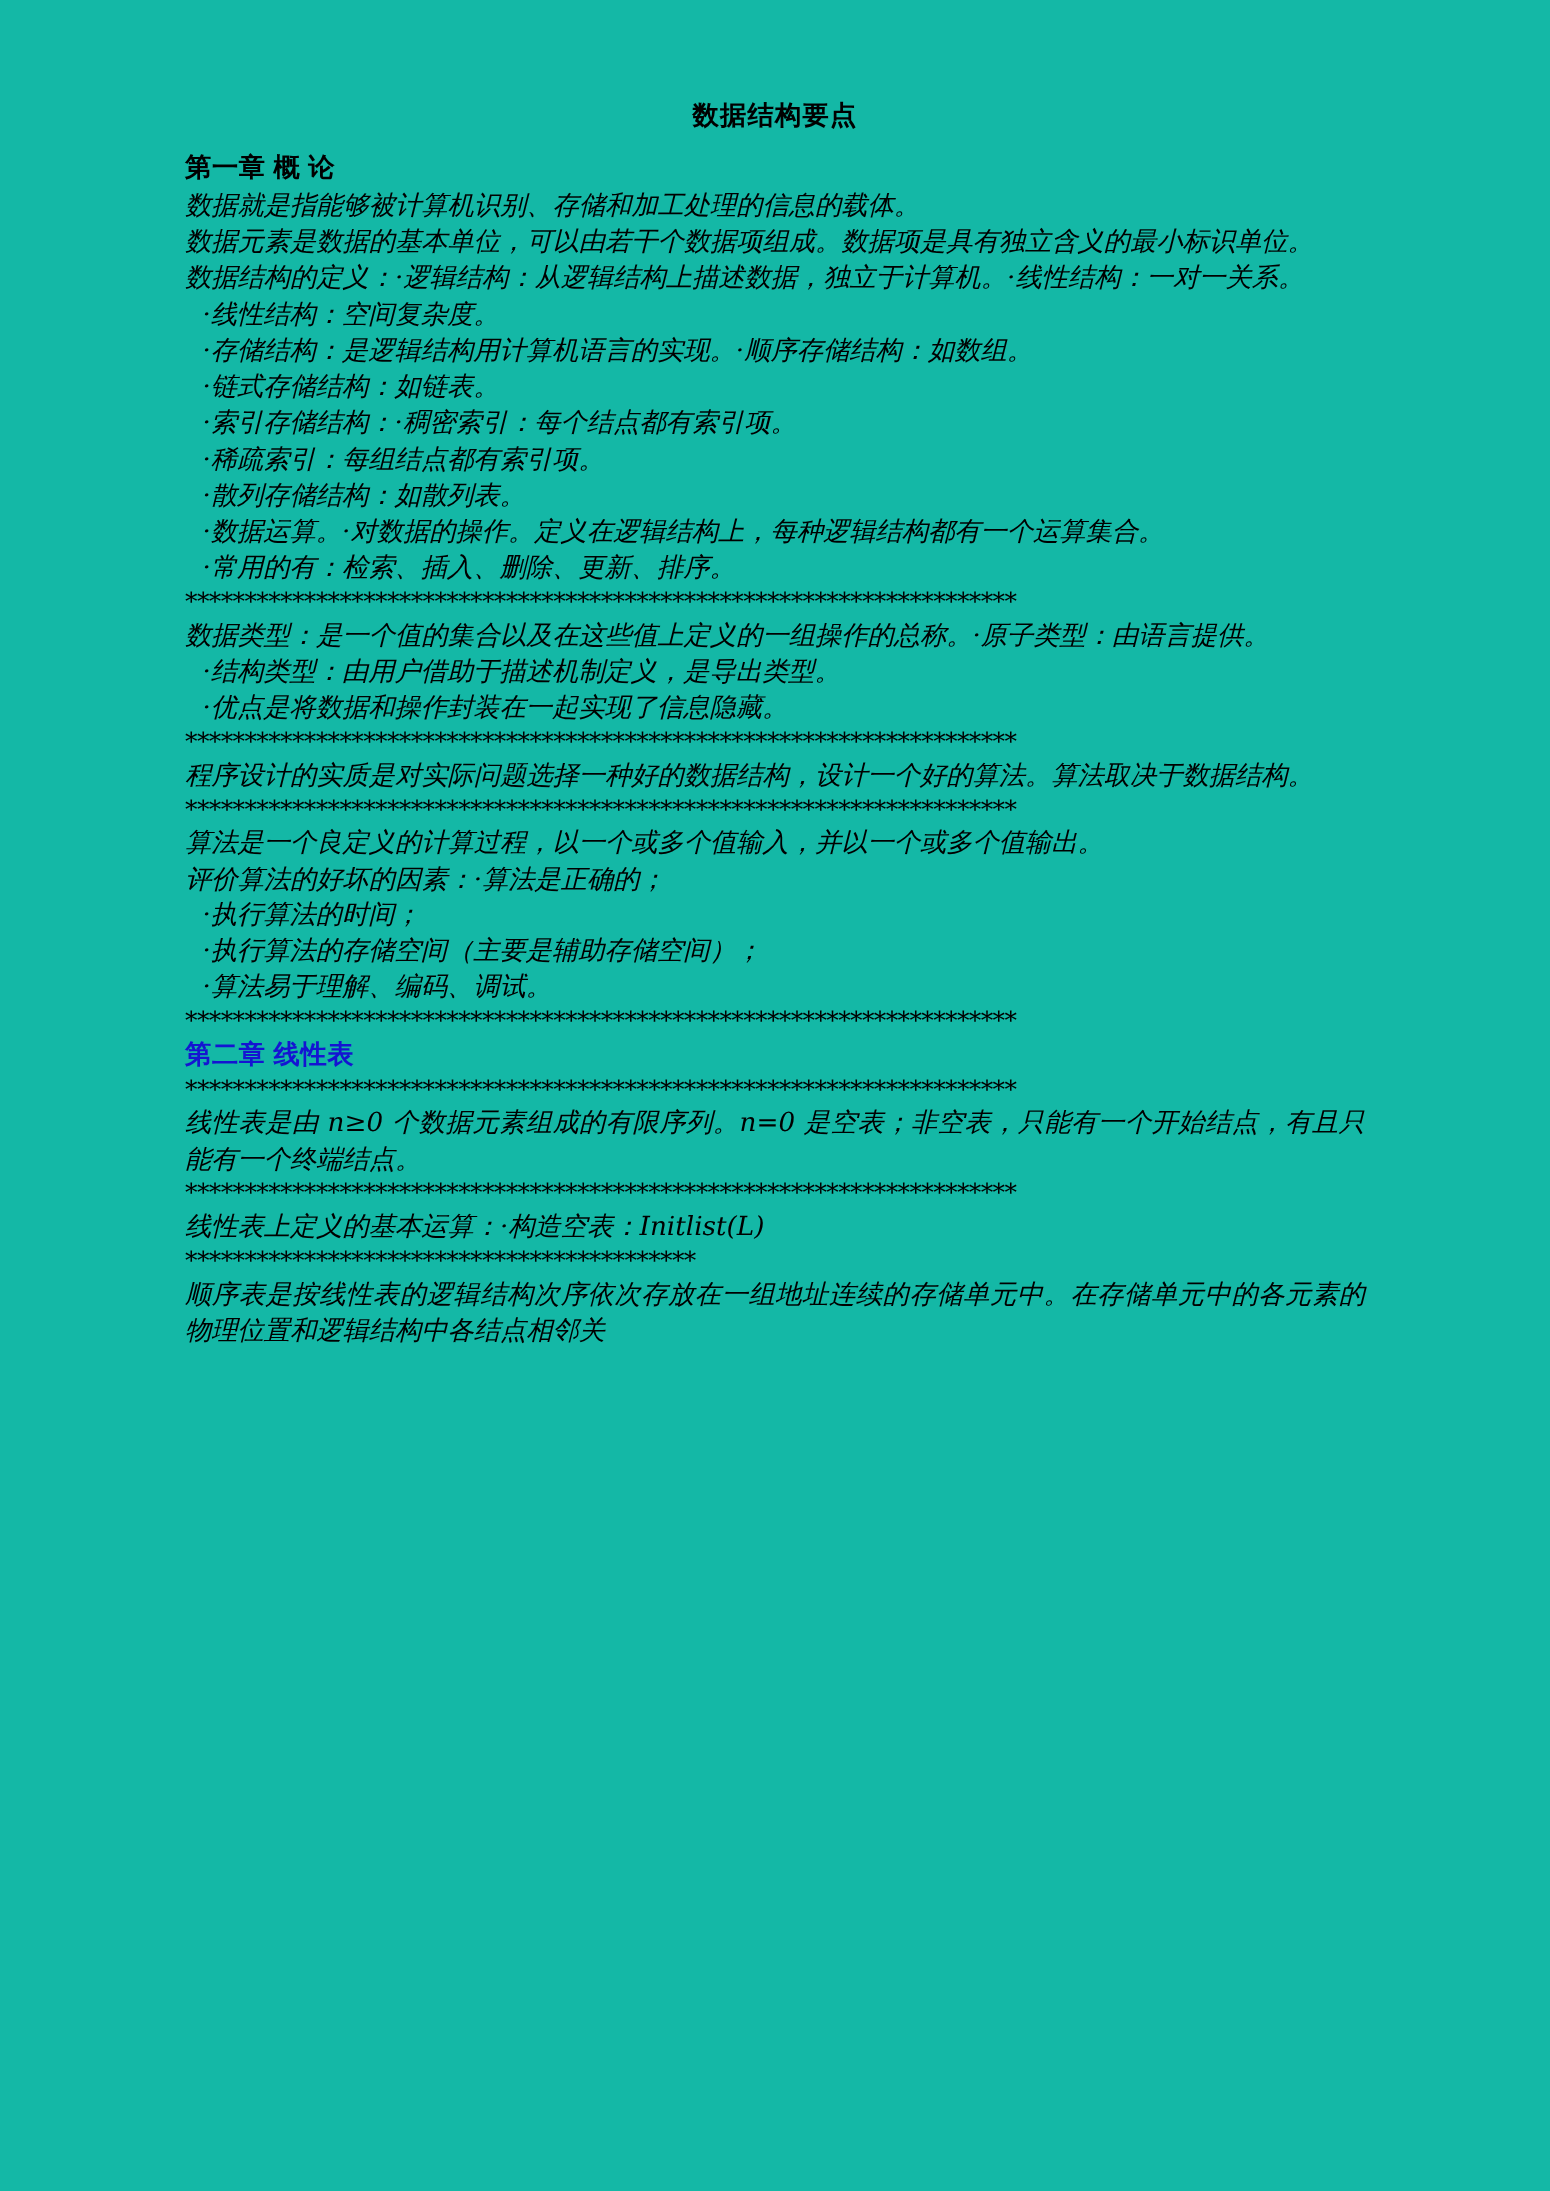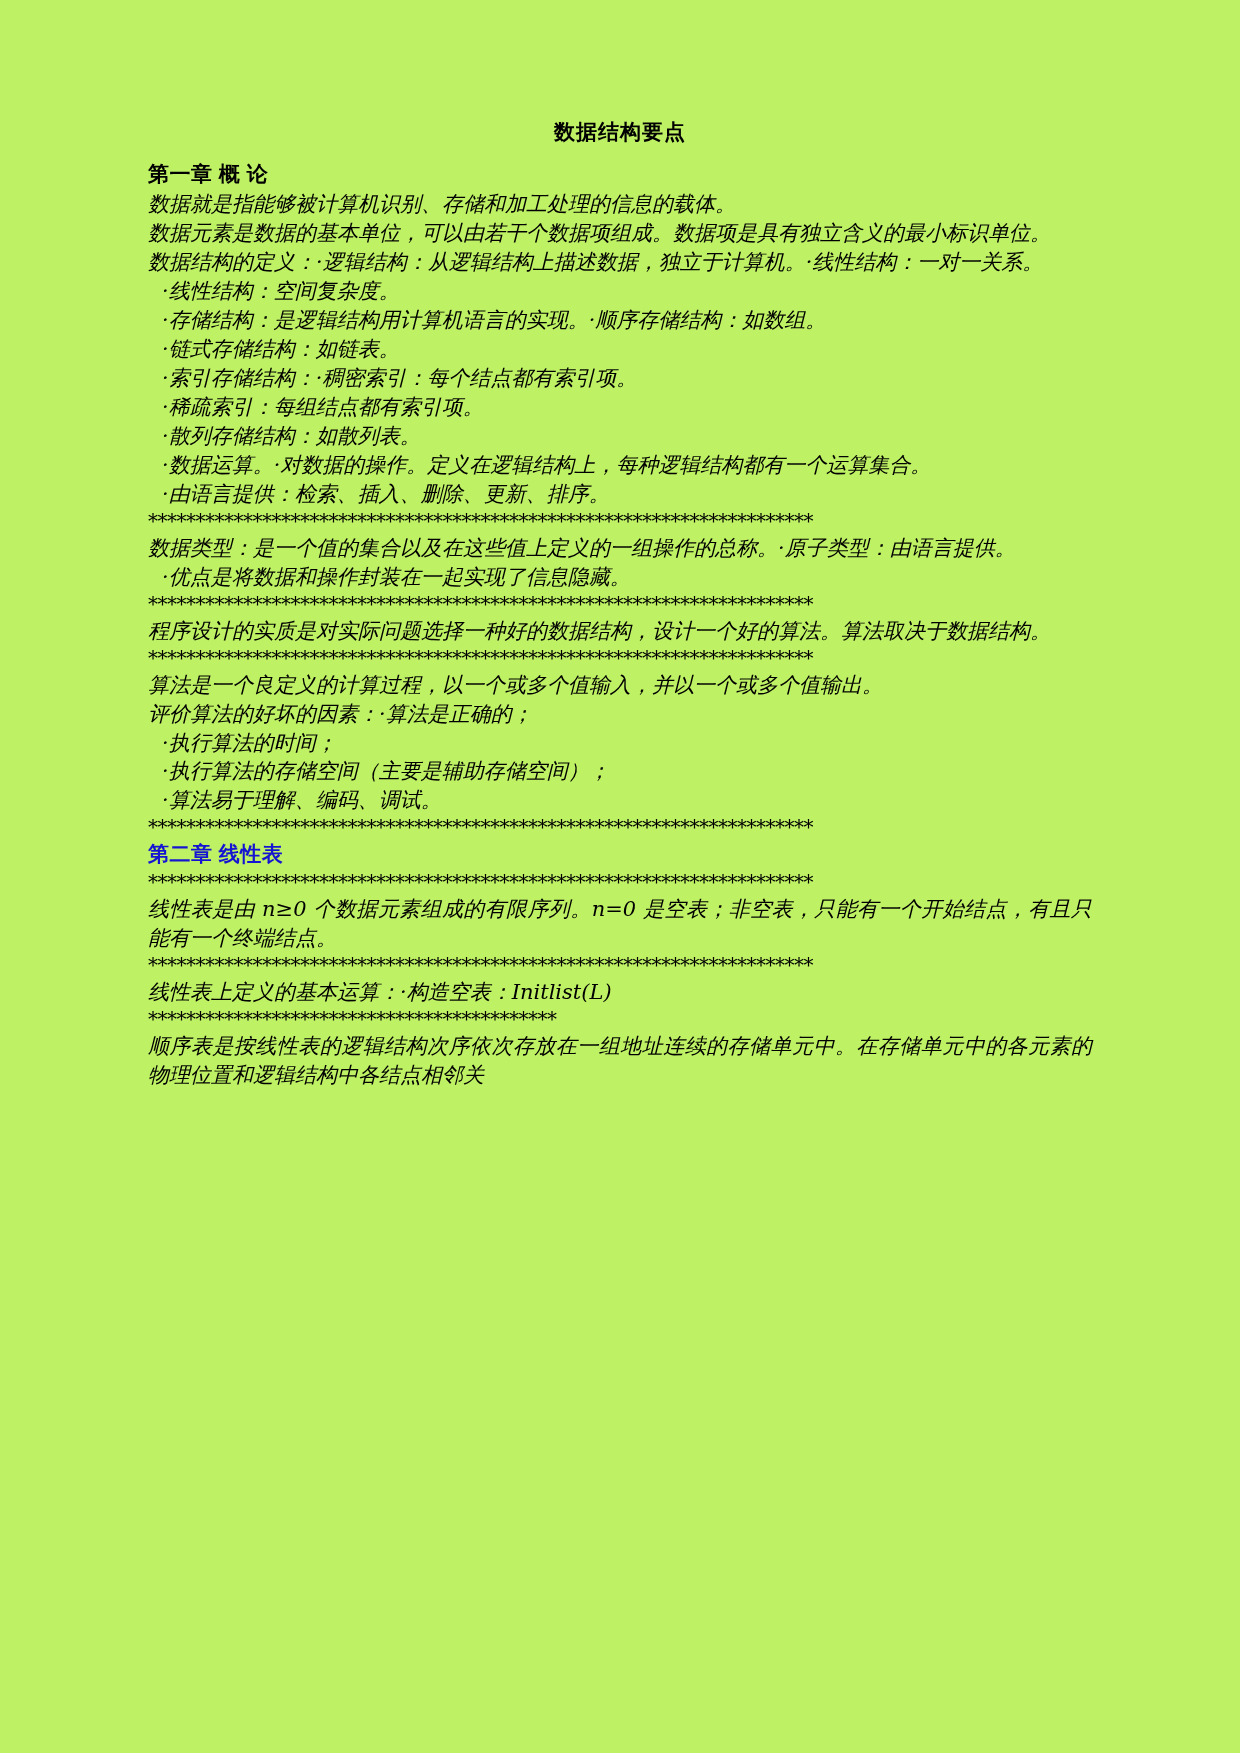--- a/index.html
+++ b/index.html
@@ -4,24 +4,24 @@
 <style>
   html, body {
     margin: 0;
     padding: 0;
     background: #ffffff;
   }
   .page {
     width: 1240px;
     height: 1753px;
     margin: 0 auto;
-    background: #bef264;
+    background: #14b8a6;
     position: relative;
     box-sizing: border-box;
-    padding: 118px 148px 0 148px;
+    padding: 78px 148px 0 148px;
     font-family: "DejaVu Serif", "Liberation Serif", serif;
     color: #000000;
   }
   .doc-title {
     text-align: center;
     font-size: 21px;
     font-weight: bold;
     font-family: "DejaVu Sans", "Liberation Sans", sans-serif;
     margin: 0 0 14px 0;
     letter-spacing: 1px;
@@ -75,27 +75,28 @@
     <p class="para">数据就是指能够被计算机识别、存储和加工处理的信息的载体。</p>
     <p class="para">数据元素是数据的基本单位，可以由若干个数据项组成。数据项是具有独立含义的最小标识单位。</p>
     <p class="para">数据结构的定义：·逻辑结构：从逻辑结构上描述数据，独立于计算机。·线性结构：一对一关系。</p>
     <p class="para indent">·线性结构：空间复杂度。</p>
     <p class="para indent">·存储结构：是逻辑结构用计算机语言的实现。·顺序存储结构：如数组。</p>
     <p class="para indent">·链式存储结构：如链表。</p>
     <p class="para indent">·索引存储结构：·稠密索引：每个结点都有索引项。</p>
     <p class="para indent">·稀疏索引：每组结点都有索引项。</p>
     <p class="para indent">·散列存储结构：如散列表。</p>
     <p class="para indent">·数据运算。·对数据的操作。定义在逻辑结构上，每种逻辑结构都有一个运算集合。</p>
-    <p class="para indent">·由语言提供：检索、插入、删除、更新、排序。</p>
+    <p class="para indent">·常用的有：检索、插入、删除、更新、排序。</p>
   </div>
 
   <div class="sep">**********************************************************************</div>
 
   <div class="block">
     <p class="para">数据类型：是一个值的集合以及在这些值上定义的一组操作的总称。·原子类型：由语言提供。</p>
+    <p class="para indent">·结构类型：由用户借助于描述机制定义，是导出类型。</p>
     <p class="para indent">·优点是将数据和操作封装在一起实现了信息隐藏。</p>
   </div>
 
   <div class="sep">**********************************************************************</div>
 
   <div class="block">
     <p class="para">程序设计的实质是对实际问题选择一种好的数据结构，设计一个好的算法。算法取决于数据结构。</p>
   </div>
 
   <div class="sep">**********************************************************************</div>

